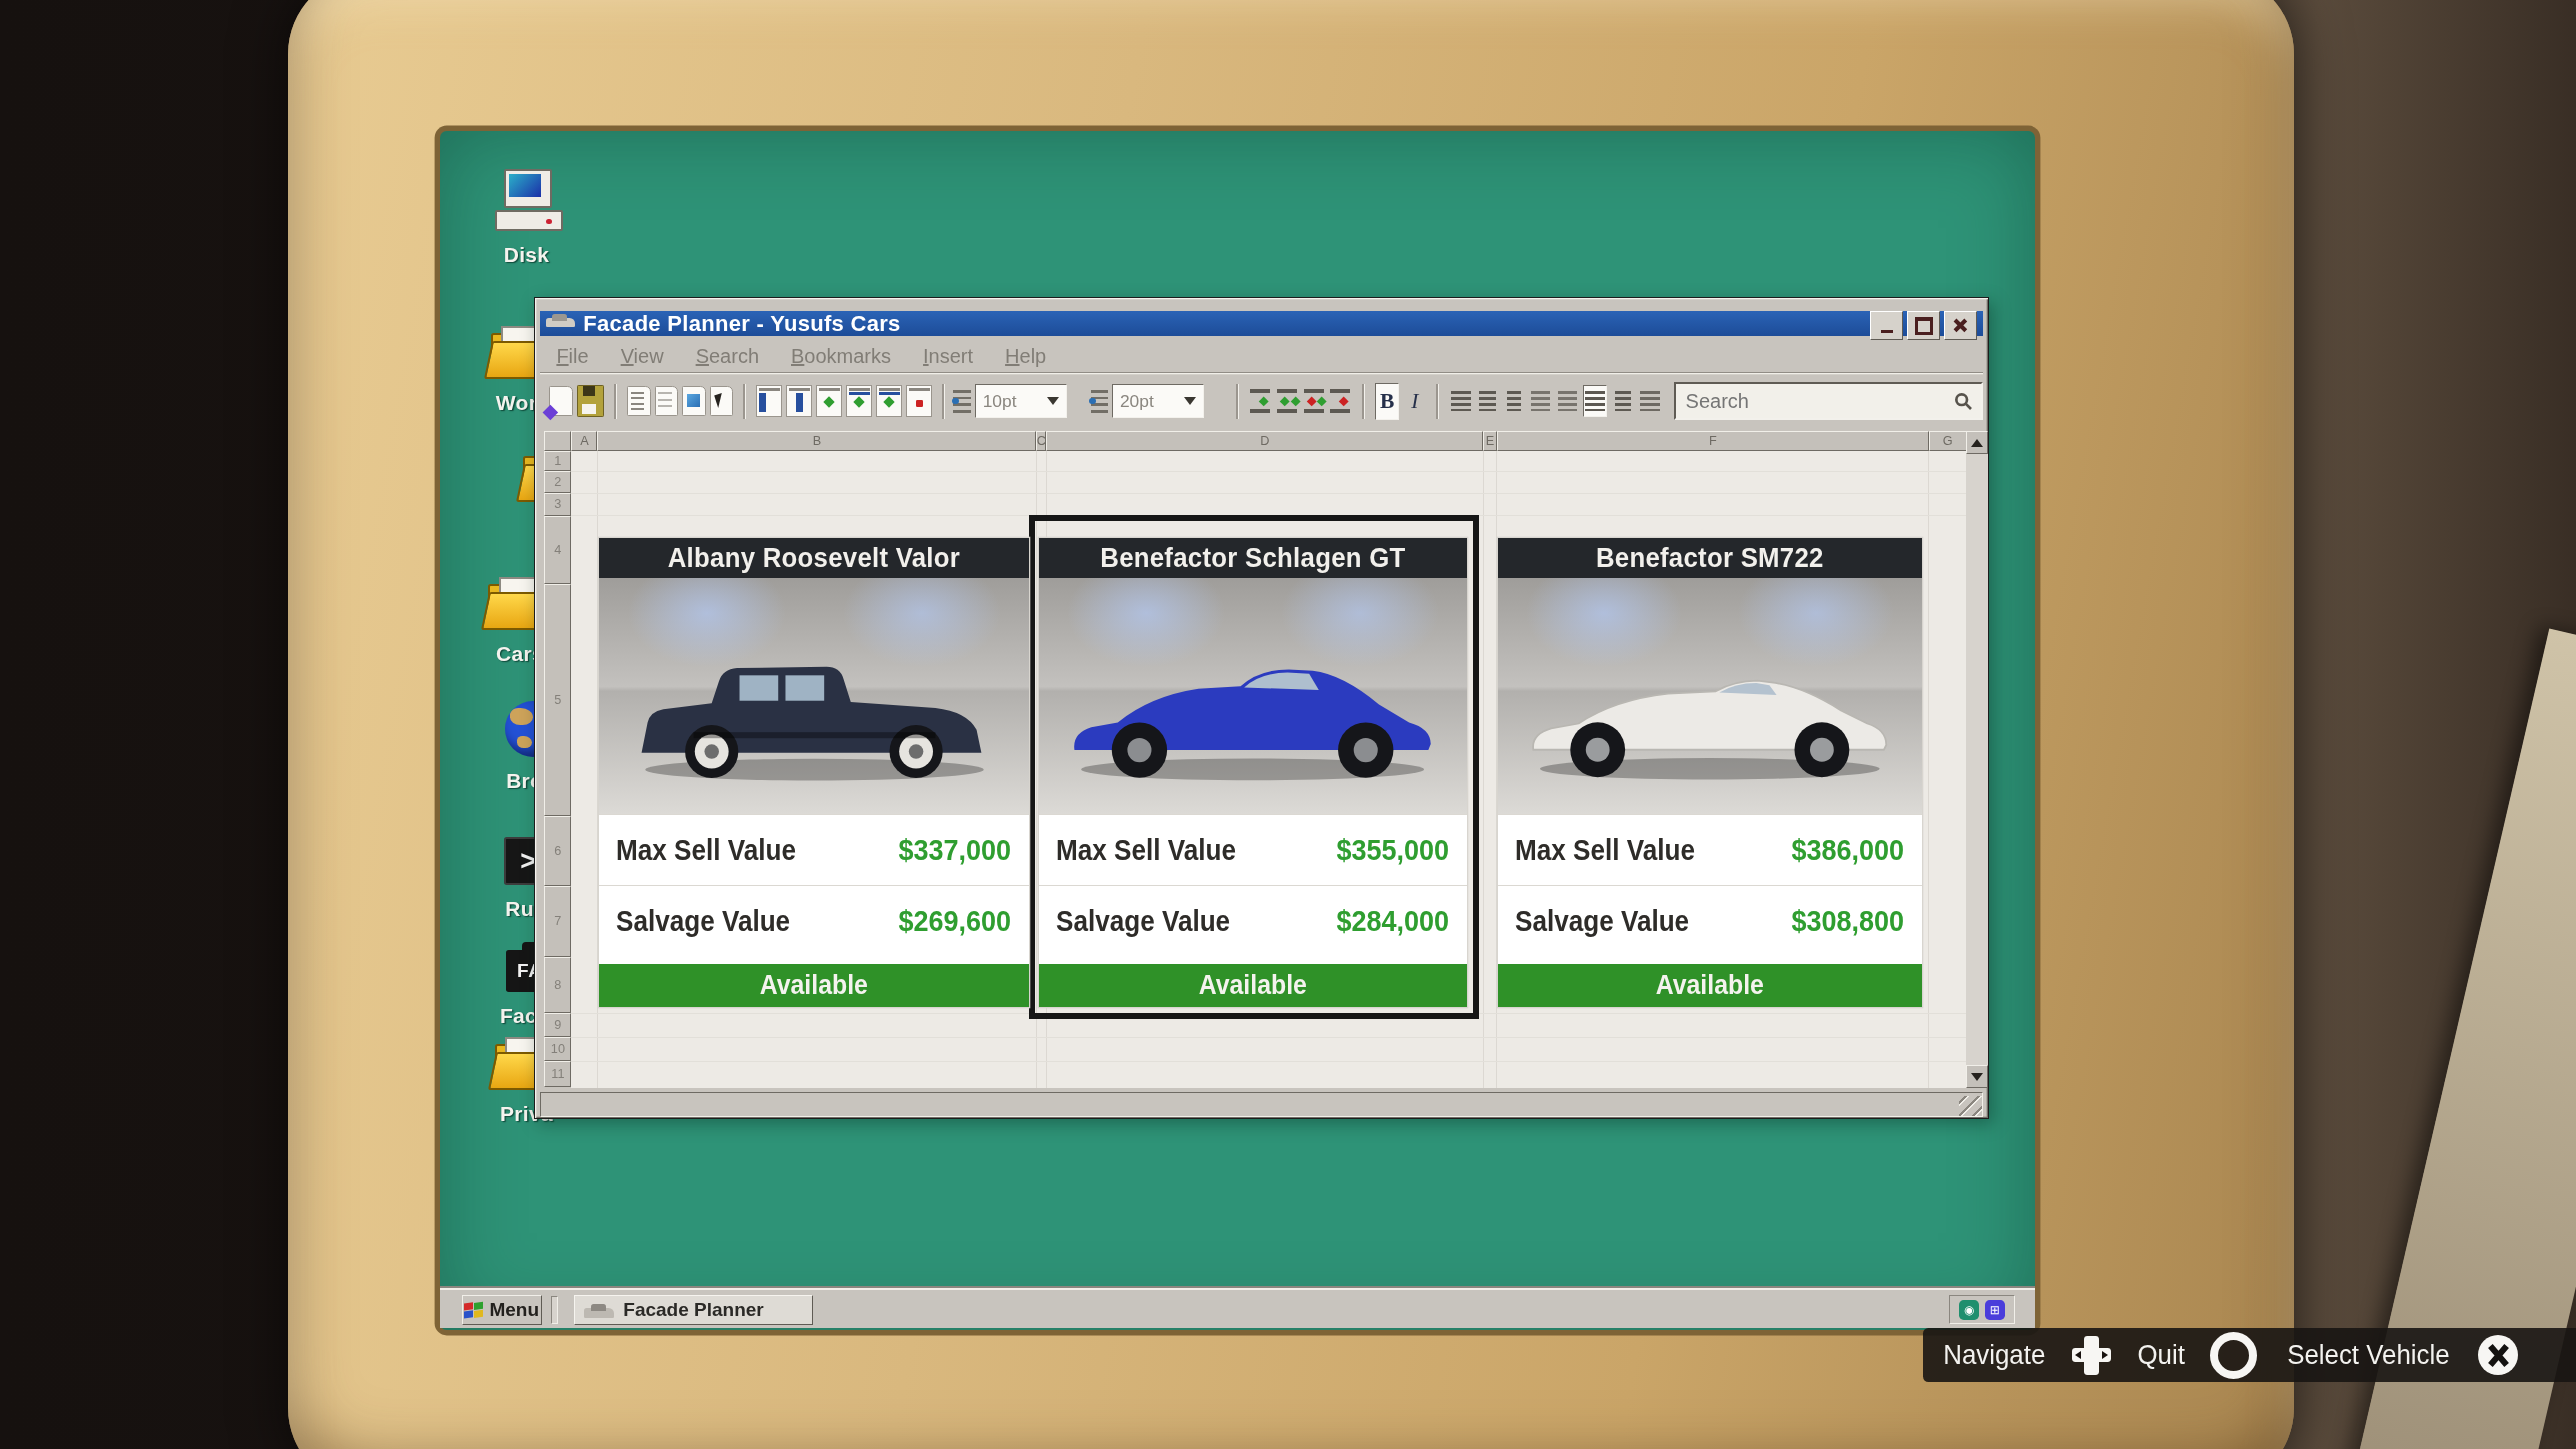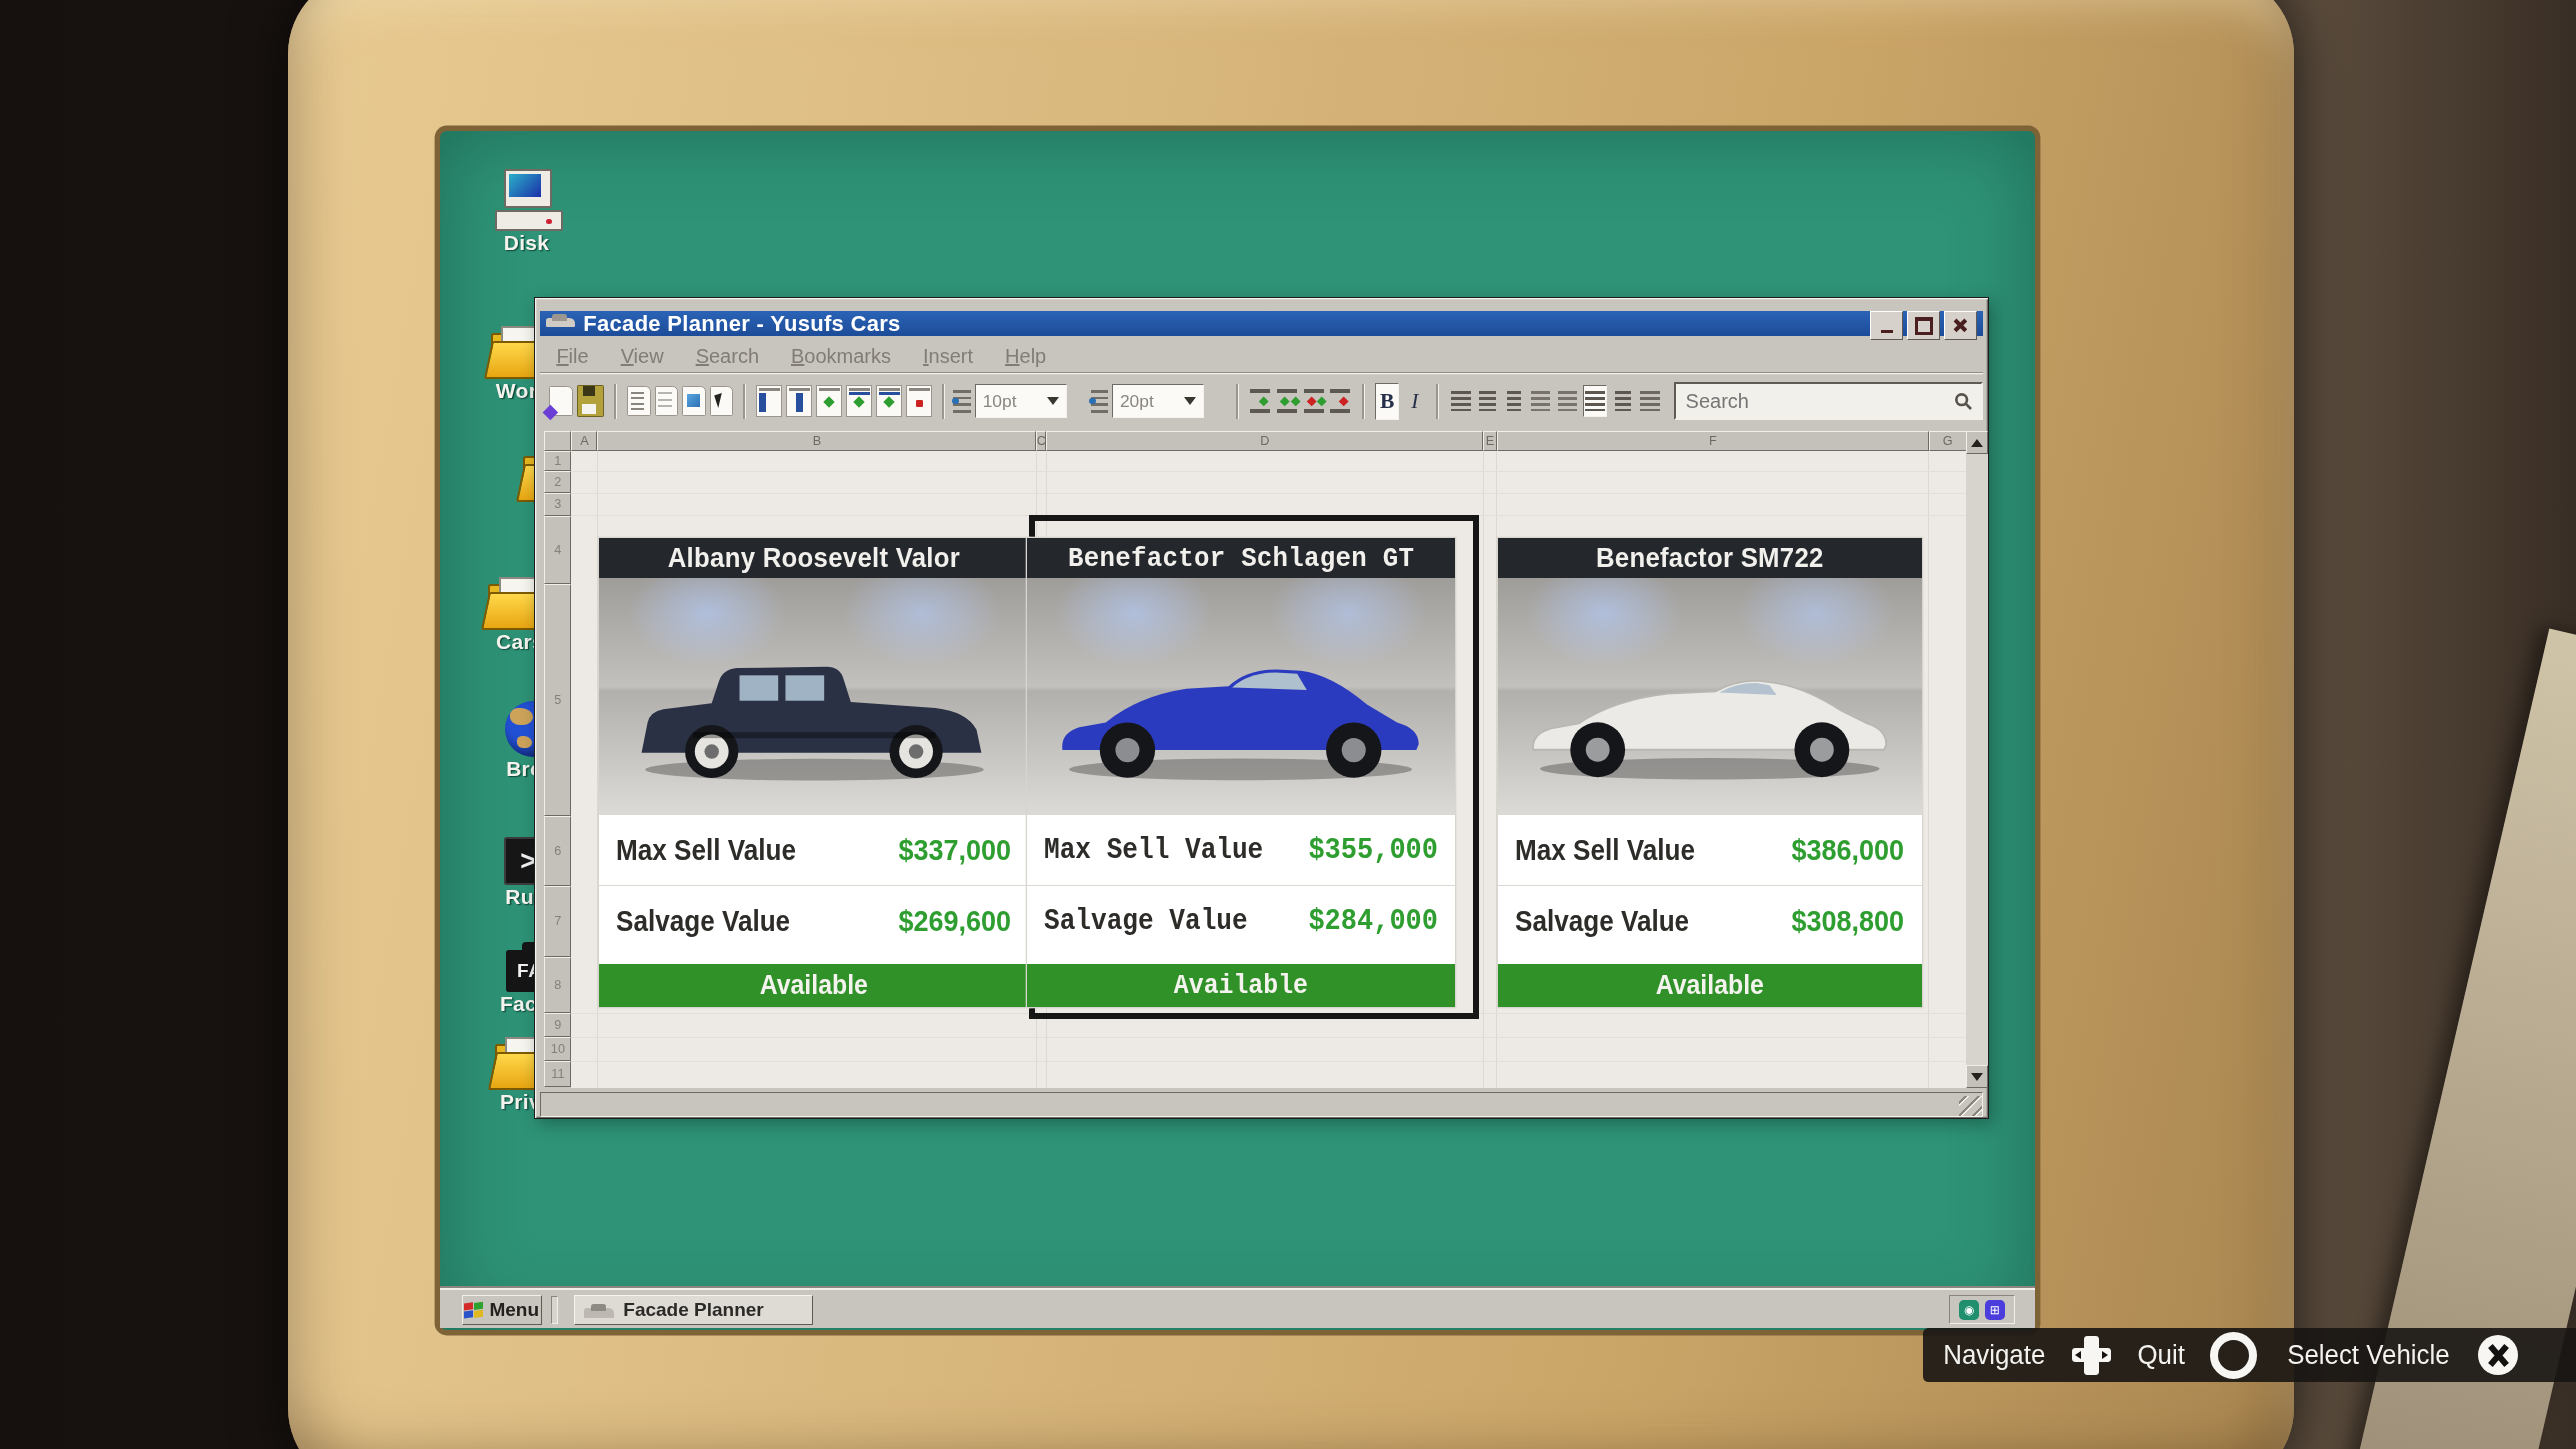--- a/index.html
+++ b/index.html
@@ -11,21 +11,21 @@
     background:linear-gradient(180deg,#cfc3a8,#9e9078);transform:rotate(13deg);
     box-shadow:-9.4px 0 20px rgba(0,0,0,.45);}
   .bezel{position:absolute;left:288px;top:-27px;width:2006px;height:1516px;border-radius:81px;
     background:linear-gradient(100deg,#e8cb92 0%,#d9b87e 38%,#caa568 70%,#a98650 100%);
     box-shadow:inset 0 -27px 60px rgba(80,55,25,.55),inset 0 27px 40px rgba(255,240,200,.5),0 0 54px rgba(0,0,0,.6);}
   .screen{position:absolute;left:440px;top:131px;width:1595px;height:1199px;border-radius:6.7px;
     background:#2e9377;box-shadow:0 0 0 5.4px #7e6336,inset 0 0 81px rgba(0,40,30,.35);}
   
   .dicon{position:absolute;width:114px;text-align:center;}
   .dicon .glyph{height:64px;display:flex;align-items:flex-end;justify-content:center;}
-  .dicon .lbl{margin-top:0;color:#f4f3ee;font-size:21px;font-weight:bold;
+  .dicon .lbl{margin-top:12px;color:#f4f3ee;font-size:21px;font-weight:bold;
     text-shadow:1.3px 1.3px 1.3px rgba(0,40,30,.7);letter-spacing:0.3px;text-align:center;}
   .folder{width:64px;height:48px;position:relative;}
   .folder .back{position:absolute;left:0;bottom:0;width:59px;height:42px;background:#e8b820;border:2px solid #7c5a00;border-radius:2.7px;}
   .folder .paper{position:absolute;left:10.7px;top:-5.4px;width:39px;height:27px;background:#f7f5ef;border:2px solid #8d8a82;}
   .folder .front{position:absolute;left:-2.7px;bottom:0;width:64px;height:34px;background:linear-gradient(180deg,#ffd84a,#e8a612);border:2px solid #7c5a00;border-radius:2.7px;transform:skewX(-12deg);}
   .computer{width:64px;height:62px;position:relative;}
   .computer .mon{position:absolute;left:9.4px;top:0;width:44px;height:35px;background:#efece6;border:2px solid #6f6b62;border-radius:2px;}
   .computer .scr{position:absolute;left:14.8px;top:5.4px;width:32px;height:23px;background:linear-gradient(135deg,#2bb0c9,#1b2fa8);}
   .computer .base{position:absolute;left:0;bottom:0;width:64px;height:17.4px;background:#efece6;border:2px solid #6f6b62;border-radius:2px;}
   .computer .led{position:absolute;right:6.7px;bottom:6.7px;width:5.4px;height:5.4px;background:#c23;border-radius:50%;}
@@ -473,21 +473,21 @@
         </div>
         <div class="card-row">
           <span class="k">Salvage Value</span>
           <span class="v">$269,600</span>
         </div>
         <div class="card-avail">
             <span>Available</span>
           </div>
       </div>
 
-      <div class="card" style="left:456px;top:87px;width:428px;font-family:Liberation Mono, monospace;">
+      <div class="card" style="left:468px;top:87px;width:428px;">
         <div class="card-title">
             <span>Benefactor Schlagen GT</span>
           </div>
         <div class="card-img">
           <svg viewBox="0 0 640 260">
             <ellipse cx="320" cy="228" rx="285" ry="18" fill="rgba(0,0,0,0.28)"></ellipse>
             <path d="M24 196 Q20 168 52 158 L96 150 Q150 106 230 94 L300 90 Q330 62 380 62 L420 64 Q470 70 530 120 L580 150 Q616 160 616 186 L612 196 Z" fill="#2b3bbf"></path>
             <path d="M306 92 Q332 68 378 67 L414 69 L430 96 Z" fill="#aebfce"></path>
             <circle cx="132" cy="196" r="46" fill="#15161a"></circle>
               <circle cx="132" cy="196" r="20" fill="#8b8d90"></circle>

